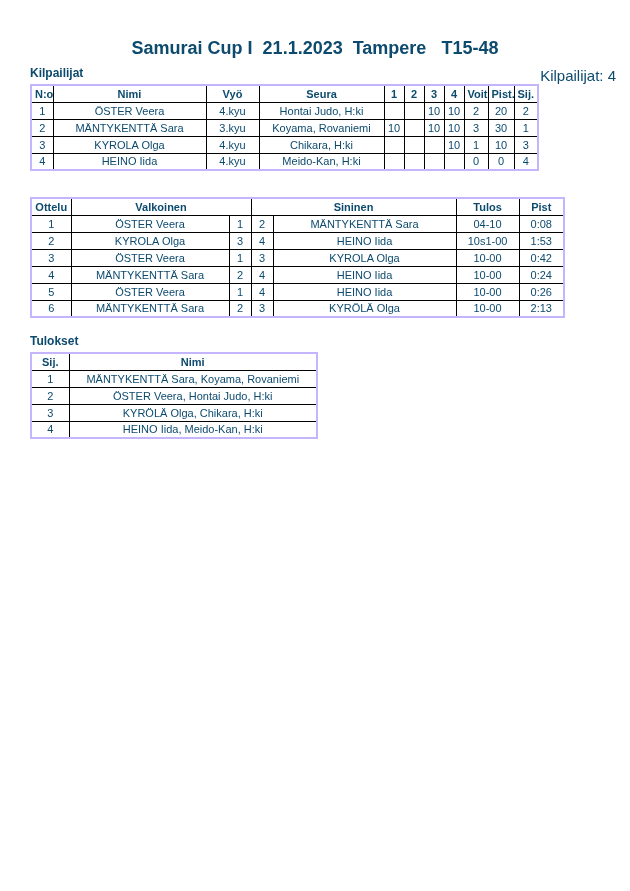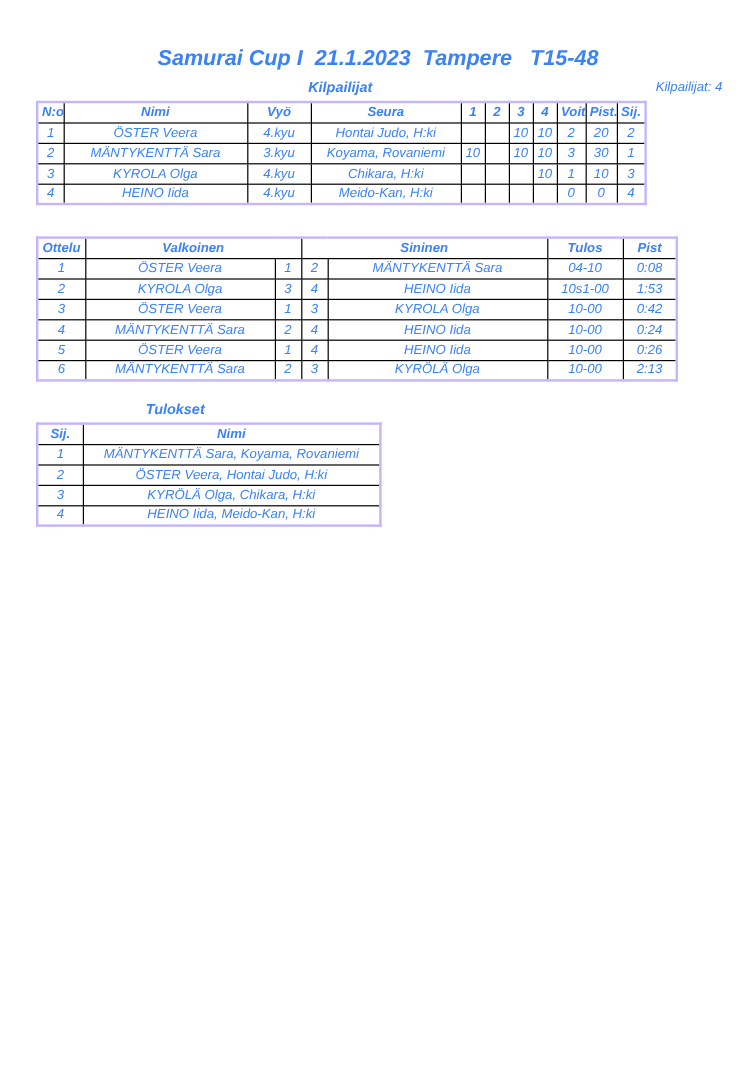--- a/index.html
+++ b/index.html
@@ -1,32 +1,32 @@
 <!DOCTYPE html>
 <html><head>
 <meta charset="utf-8">
 <style>
   * { margin:0; padding:0; box-sizing:border-box; }
   html,body { background:#fff; }
   .page {
     width:630px; height:891px; position:relative; background:#fff;
-    font-family:"Liberation Sans", sans-serif; color:#3b82f6; overflow:hidden;font-style:italic;
+    font-family:"Liberation Sans", sans-serif; color:#0c4a6e; overflow:hidden;
   }
   .title {
     text-align:center; font-weight:bold; font-size:18px;
     padding-top:38px; white-space:pre;
   }
   .count {
-    position:absolute; top:67px; right:28px; font-size:11px;
+    position:absolute; top:67px; right:14px; font-size:15px;
   }
   .section { margin-left:30px; }
   .sec1 { width:507px; margin-top:7px; }
   .sec2 { width:533px; margin-top:26px; }
   .sec3 { width:232px; margin-top:16px; }
-  .sec-title { font-weight:bold; font-size:12px; text-align:center; margin-bottom:4px; }
+  .sec-title { font-weight:bold; font-size:12px; text-align:left; margin-bottom:4px; }
   table { border-collapse:collapse; table-layout:fixed; border:2px solid #c4b5fd; width:100%; }
   th, td {
     border:1px solid #000; font-size:11px; height:17px;
     padding:0 3px; overflow:hidden; white-space:nowrap; vertical-align:middle;
   }
   th { font-weight:bold; text-align:center; }
   td.c { text-align:center; padding:0 1px; }
   td.l { text-align:center; }
 </style>
 </head>

